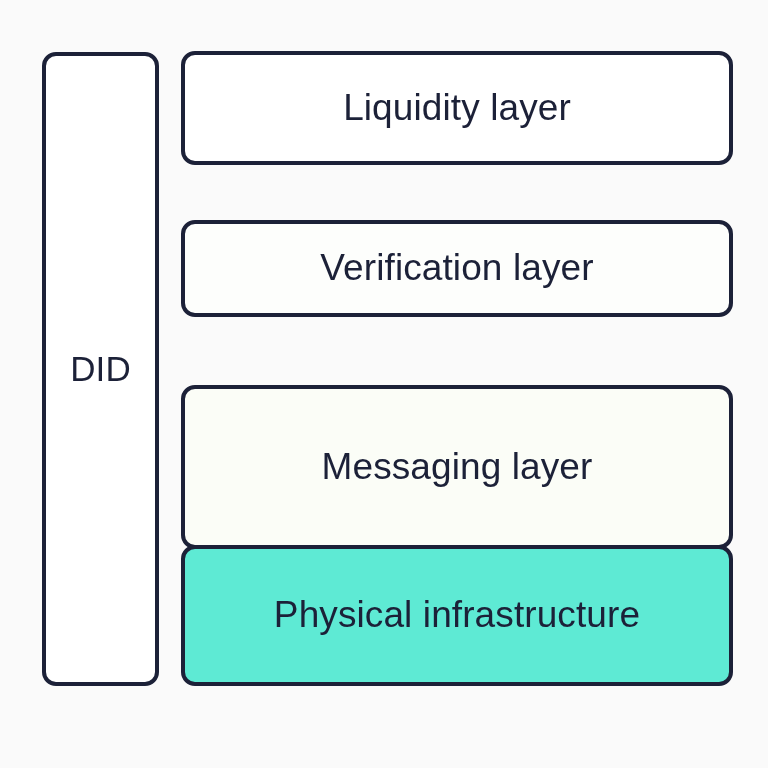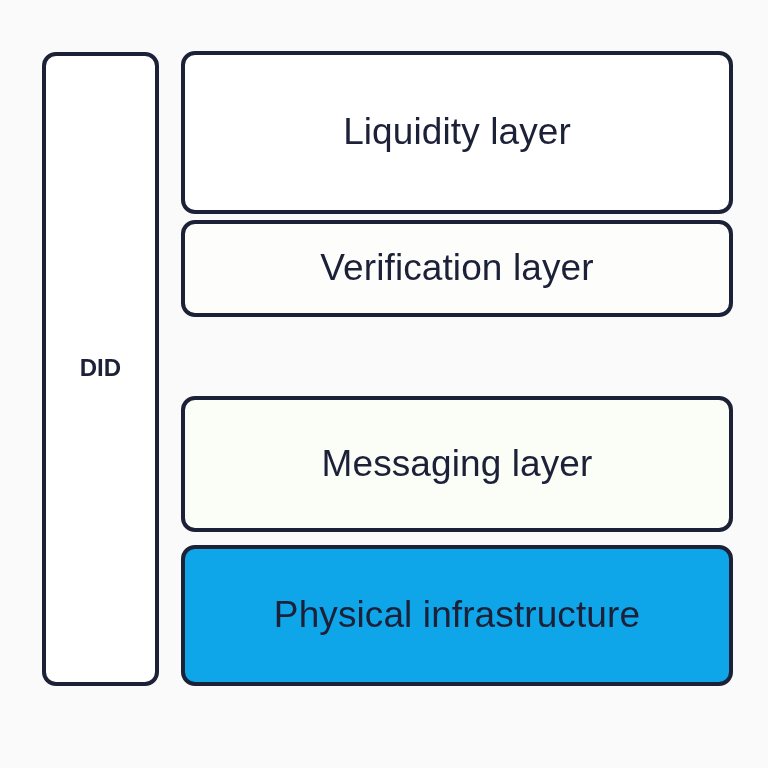--- a/index.html
+++ b/index.html
@@ -37,42 +37,42 @@
 
   
   #did-node {
     left: 42px;
     top: 52px;
     width: 117px;
     height: 634px;
     background: #ffffff;
   }
   #did-node .node-label {
-    font-size: 24px;
-    font-weight: 700;
+    font-size: 35px;
+    font-weight: 400;
     line-height: 1;
     
     transform: translateY(-1px);
   }
 
   
   .layer-node {
     left: 181px;
     width: 552px;
   }
   .layer-node .node-label {
     font-size: 37px;
     font-weight: 400;
     line-height: 1.1;
     white-space: nowrap;
   }
 
-  #layer-node-0 { top: 51px;  height: 163px; background: #ffffff; }
+  #layer-node-0 { top: 51px;  height: 114px; background: #ffffff; }
   #layer-node-1 { top: 220px; height: 97px; background: #fdfefc; }
-  #layer-node-2 { top: 396px; height: 136px; background: #fbfdf7; text-align: center; }
+  #layer-node-2 { top: 385px; height: 164px; background: #fbfdf7; text-align: center; }
   #layer-node-3 { top: 545px; height: 141px; background: #fdfdfb; }
 </style>
 </head>
 <body style="background: rgb(250, 250, 250);">
 
 <div id="diagram-canvas" style="background: rgb(250, 250, 250);">
 
   <div class="node" id="did-node" style="background: rgb(255, 255, 255); border-color: rgb(28, 33, 56); color: rgb(28, 33, 56); border-width: 4px; border-radius: 14px;">
     <span class="node-label">DID</span>
   </div>
@@ -82,17 +82,17 @@
   </div>
 
   <div class="node layer-node" id="layer-node-1" style="background: rgb(253, 254, 252); border-color: rgb(28, 33, 56); color: rgb(28, 33, 56); border-width: 4px; border-radius: 14px;">
     <span class="node-label">Verification layer</span>
   </div>
 
   <div class="node layer-node" id="layer-node-2" style="background: rgb(251, 253, 247); border-color: rgb(28, 33, 56); color: rgb(28, 33, 56); border-width: 4px; border-radius: 14px;">
     <span class="node-label">Messaging layer</span>
   </div>
 
-  <div class="node layer-node" id="layer-node-3" style="background: #0ea5e9; border-color: rgb(28, 33, 56); color: rgb(28, 33, 56); border-width: 4px; border-radius: 14px;">
+  <div class="node layer-node" id="layer-node-3" style="background: #5eead4; border-color: rgb(28, 33, 56); color: rgb(28, 33, 56); border-width: 4px; border-radius: 14px;">
     <span class="node-label">Physical infrastructure</span>
   </div>
 
 </div>
 
 </body></html>

